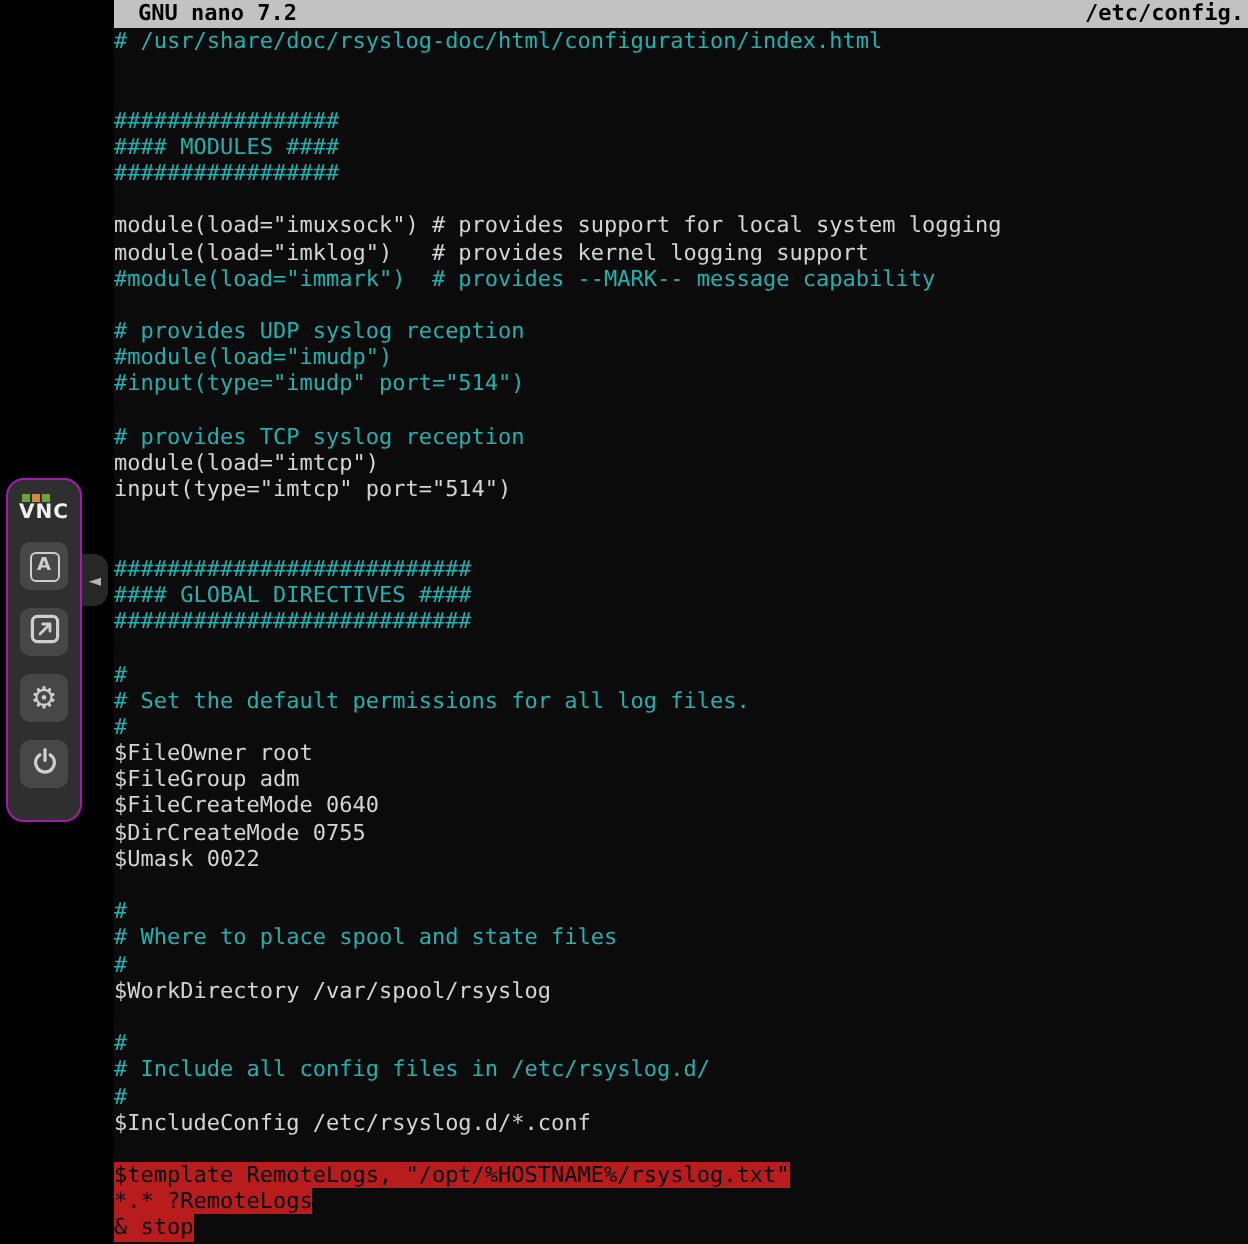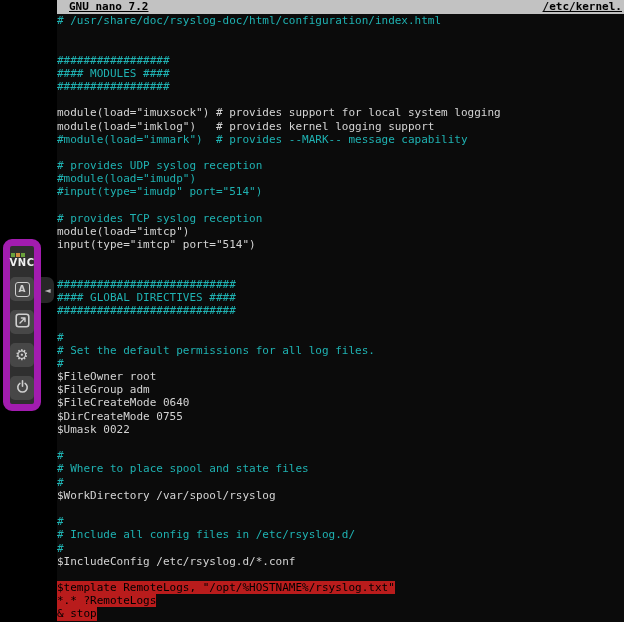--- a/index.html
+++ b/index.html
@@ -1,34 +1,34 @@
 <!DOCTYPE html>
 <html><head>
 <meta charset="utf-8">
 <style>
   * { margin:0; padding:0; box-sizing:border-box; }
   html,body { width:624px; height:622px; background:#000; overflow:hidden; }
   body { font-family:"DejaVu Sans Mono", monospace; }
   .screen { position:relative; width:624px; height:622px; background:#000; }
 
   
-  .terminal { position:absolute; left:57px; top:0; width:567px; height:622px; background:#0b0b0b;text-decoration:underline; }
+  .terminal { position:absolute; left:57px; top:0; width:567px; height:622px; background:#0b0b0b; }
   .titlebar { height:14px; background:#c2c2c2; color:#000; font-size:11px; line-height:14px;
               display:flex; justify-content:space-between; padding:0 2px 0 12px; white-space:pre; font-weight:bold; }
   .titlebar .file { font-weight:bold; }
   .content { font-size:11px; line-height:13.2px; white-space:pre; }
   .line { height:13.2px; }
   .line span { display:inline-block; height:13.2px; }
   .line.comment span { color:#1fb2b2; }
   .line.code span { color:#d4d4d4; }
   .line.sel span { background:#b91c1c; color:#000; }
 
   
   .novnc-panel { position:absolute; left:3px; top:239px; width:38px; height:172px;
-                 background:#2f2f2f; border:7px solid #a21caf; border-radius:9px;
+                 background:#2f2f2f; border:1px solid #a21caf; border-radius:9px;
                  display:flex; flex-direction:column; align-items:center; padding-top:7px; gap:9px;
                  font-family:"DejaVu Sans", sans-serif; }
   .handle { position:absolute; left:41px; top:277px; width:13px; height:26px; background:#272727;
             border-radius:0 7px 7px 0; color:#b5b5b5; font-size:8px;
             display:flex; align-items:center; justify-content:center; cursor:pointer;
             font-family:"DejaVu Sans", sans-serif; }
   .logo { display:flex; flex-direction:column; align-items:flex-start; line-height:1; }
   .px-row { display:flex; gap:1px; margin-bottom:1px; margin-left:1px; }
   .px { width:4px; height:4px; display:inline-block; }
   .px.green { background:#6aa23c; }
@@ -83,18 +83,18 @@
     </button>
   </div>
 
   <div class="handle">
     <span>◄</span>
   </div>
 
   <div class="terminal">
     <div class="titlebar">
       <span class="app">GNU nano 7.2</span>
-      <span class="file">/etc/kernel.</span>
+      <span class="file">/etc/config.</span>
     </div>
     <div class="content"><div class="line comment"><span># /usr/share/doc/rsyslog-doc/html/configuration/index.html</span></div><div class="line code"><span></span></div><div class="line code"><span></span></div><div class="line comment"><span>#################</span></div><div class="line comment"><span>#### MODULES ####</span></div><div class="line comment"><span>#################</span></div><div class="line code"><span></span></div><div class="line code"><span>module(load="imuxsock") # provides support for local system logging</span></div><div class="line code"><span>module(load="imklog")   # provides kernel logging support</span></div><div class="line comment"><span>#module(load="immark")  # provides --MARK-- message capability</span></div><div class="line code"><span></span></div><div class="line comment"><span># provides UDP syslog reception</span></div><div class="line comment"><span>#module(load="imudp")</span></div><div class="line comment"><span>#input(type="imudp" port="514")</span></div><div class="line code"><span></span></div><div class="line comment"><span># provides TCP syslog reception</span></div><div class="line code"><span>module(load="imtcp")</span></div><div class="line code"><span>input(type="imtcp" port="514")</span></div><div class="line code"><span></span></div><div class="line code"><span></span></div><div class="line comment"><span>###########################</span></div><div class="line comment"><span>#### GLOBAL DIRECTIVES ####</span></div><div class="line comment"><span>###########################</span></div><div class="line code"><span></span></div><div class="line comment"><span>#</span></div><div class="line comment"><span># Set the default permissions for all log files.</span></div><div class="line comment"><span>#</span></div><div class="line code"><span>$FileOwner root</span></div><div class="line code"><span>$FileGroup adm</span></div><div class="line code"><span>$FileCreateMode 0640</span></div><div class="line code"><span>$DirCreateMode 0755</span></div><div class="line code"><span>$Umask 0022</span></div><div class="line code"><span></span></div><div class="line comment"><span>#</span></div><div class="line comment"><span># Where to place spool and state files</span></div><div class="line comment"><span>#</span></div><div class="line code"><span>$WorkDirectory /var/spool/rsyslog</span></div><div class="line code"><span></span></div><div class="line comment"><span>#</span></div><div class="line comment"><span># Include all config files in /etc/rsyslog.d/</span></div><div class="line comment"><span>#</span></div><div class="line code"><span>$IncludeConfig /etc/rsyslog.d/*.conf</span></div><div class="line code"><span></span></div><div class="line sel"><span>$template RemoteLogs, "/opt/%HOSTNAME%/rsyslog.txt"</span></div><div class="line sel"><span>*.* ?RemoteLogs</span></div><div class="line sel"><span>&amp; stop</span></div></div>
   </div>
 
 </div>
 
 </body></html>

